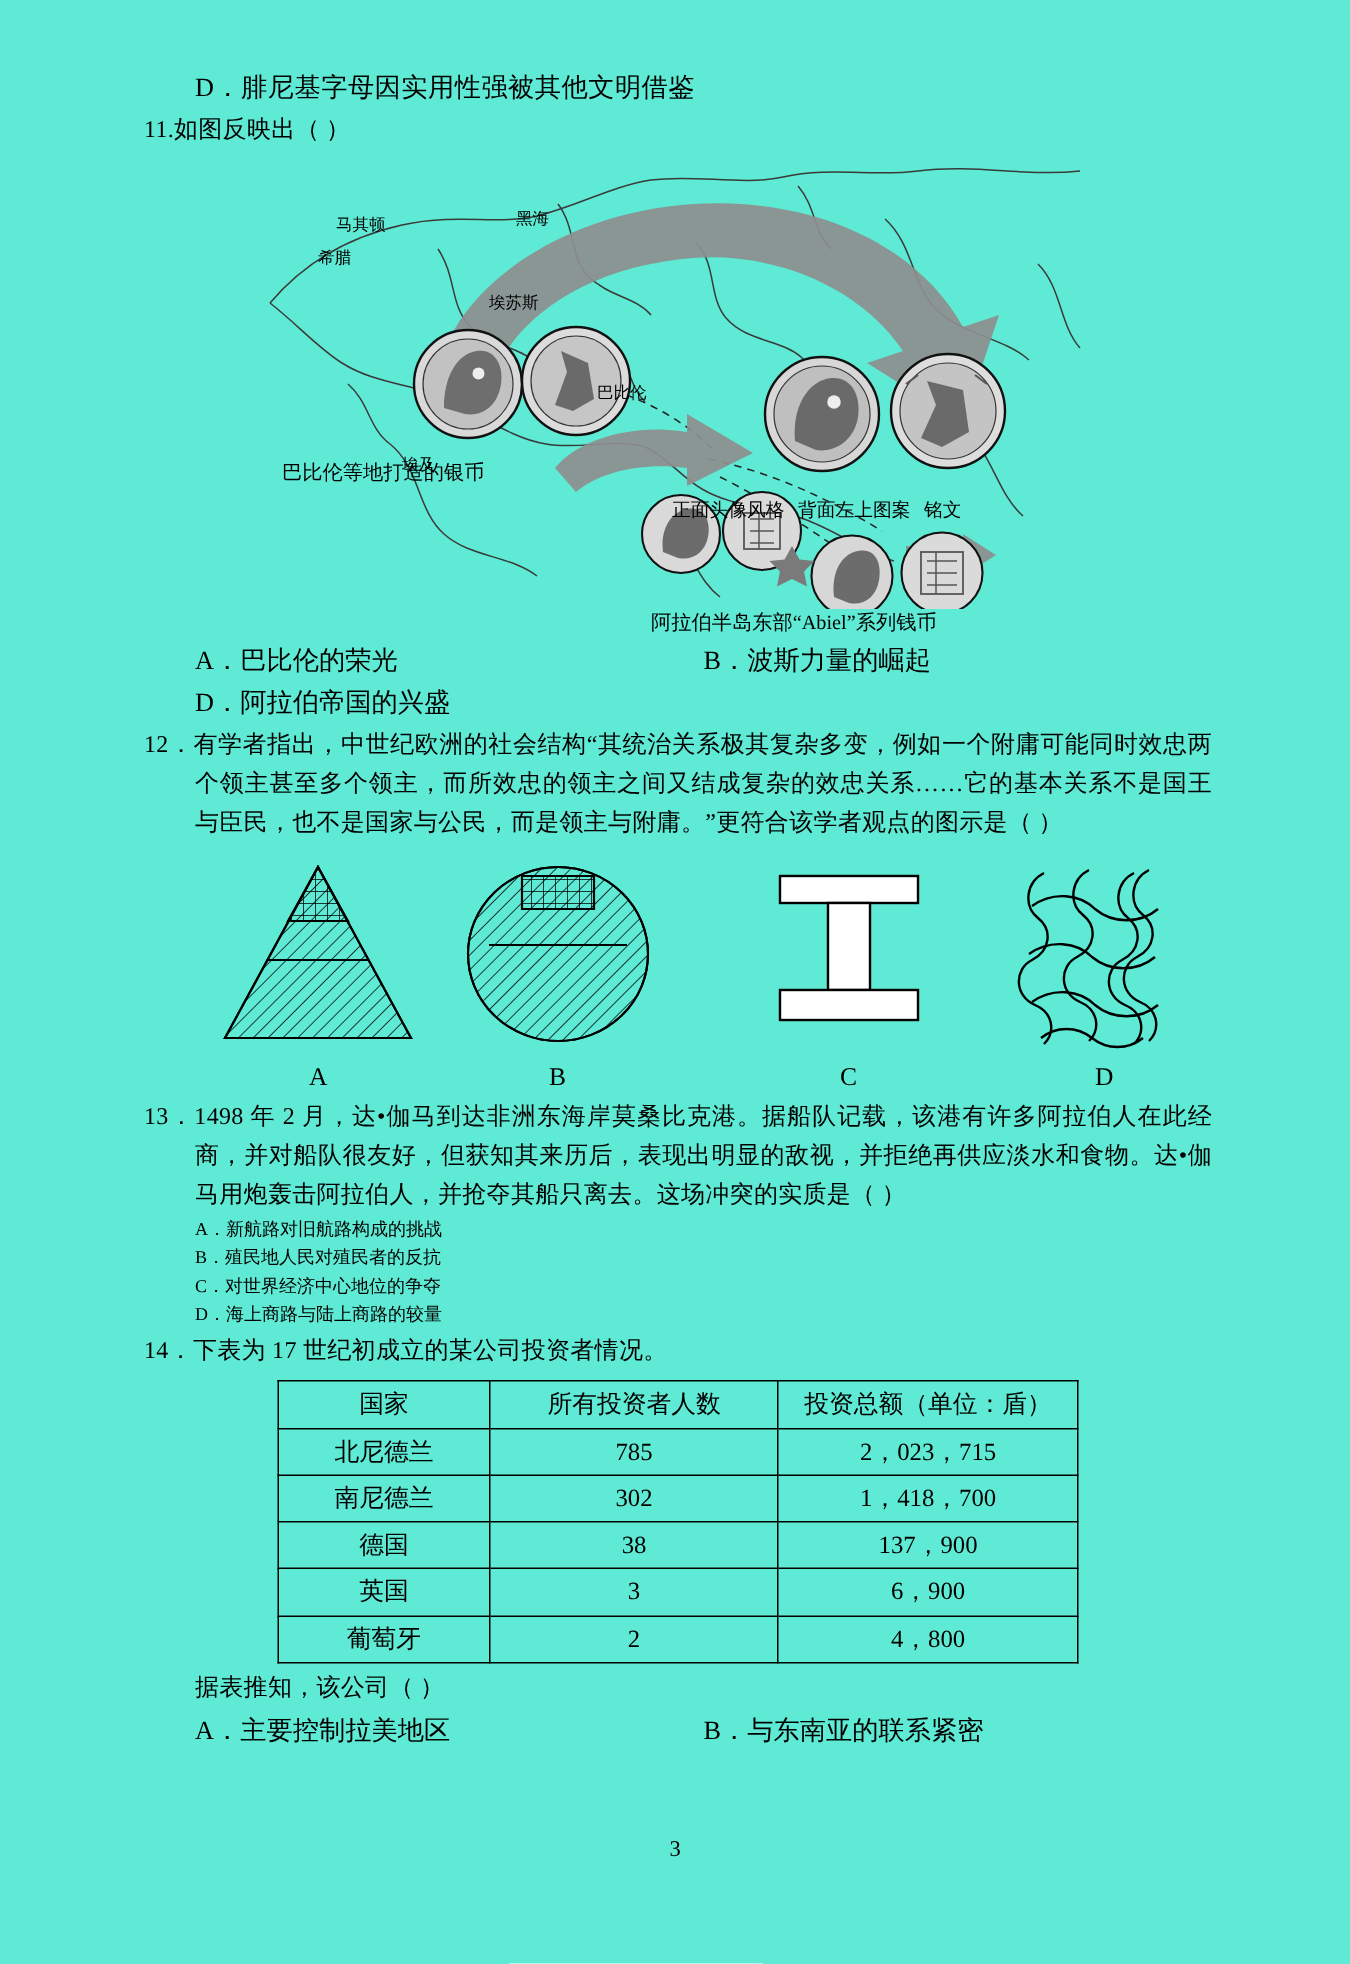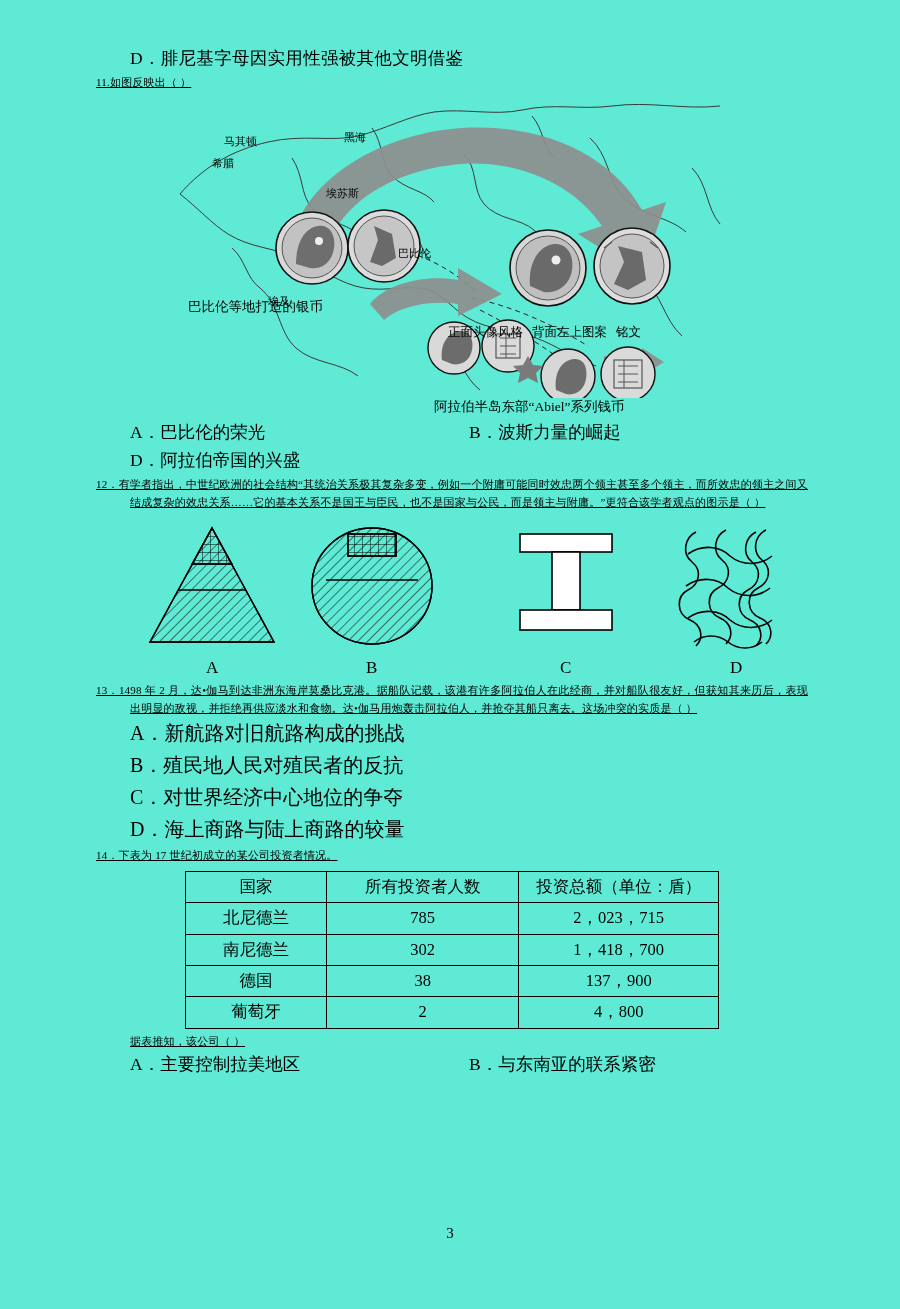--- a/index.html
+++ b/index.html
@@ -27,42 +27,41 @@
   }
   .line {
     font-size: 17.5px;
     line-height: 1.62;
     letter-spacing: 0.3px;
   }
   .q-block {
     margin-top: 2px;
   }
   .q-text {
-    font-size: 11px;
+    font-size: 16px;
     line-height: 1.62;
     text-align: justify;
     letter-spacing: 0.2px;
-    text-decoration: underline;
   }
   .indent-hang {
     padding-left: 34px;
     text-indent: -34px;
   }
   .opt-row {
     display: flex;
     font-size: 17.5px;
     line-height: 1.6;
     padding-left: 34px;
   }
   .opt-row .opt {
     width: 50%;
   }
   .opt-list {
     padding-left: 34px;
-    font-size: 20px;
+    font-size: 12px;
     line-height: 1.6;
   }
   .opt-list .opt {
     display: block;
   }
 
   
   .figure11 {
     position: relative;
     width: 560px;
@@ -331,20 +330,25 @@
             <td>南尼德兰</td>
             <td>302</td>
             <td>1，418，700</td>
           </tr>
           <tr>
             <td>德国</td>
             <td>38</td>
             <td>137，900</td>
           </tr>
           <tr>
+            <td>英国</td>
+            <td>3</td>
+            <td>6，900</td>
+          </tr>
+          <tr>
             <td>葡萄牙</td>
             <td>2</td>
             <td>4，800</td>
           </tr>
         </tbody>
       </table>
 
       <div class="q-text" style="padding-left:34px; margin-top:4px;">据表推知，该公司（      ）</div>
       <div class="opt-row">
         <span class="opt">A．主要控制拉美地区</span>

